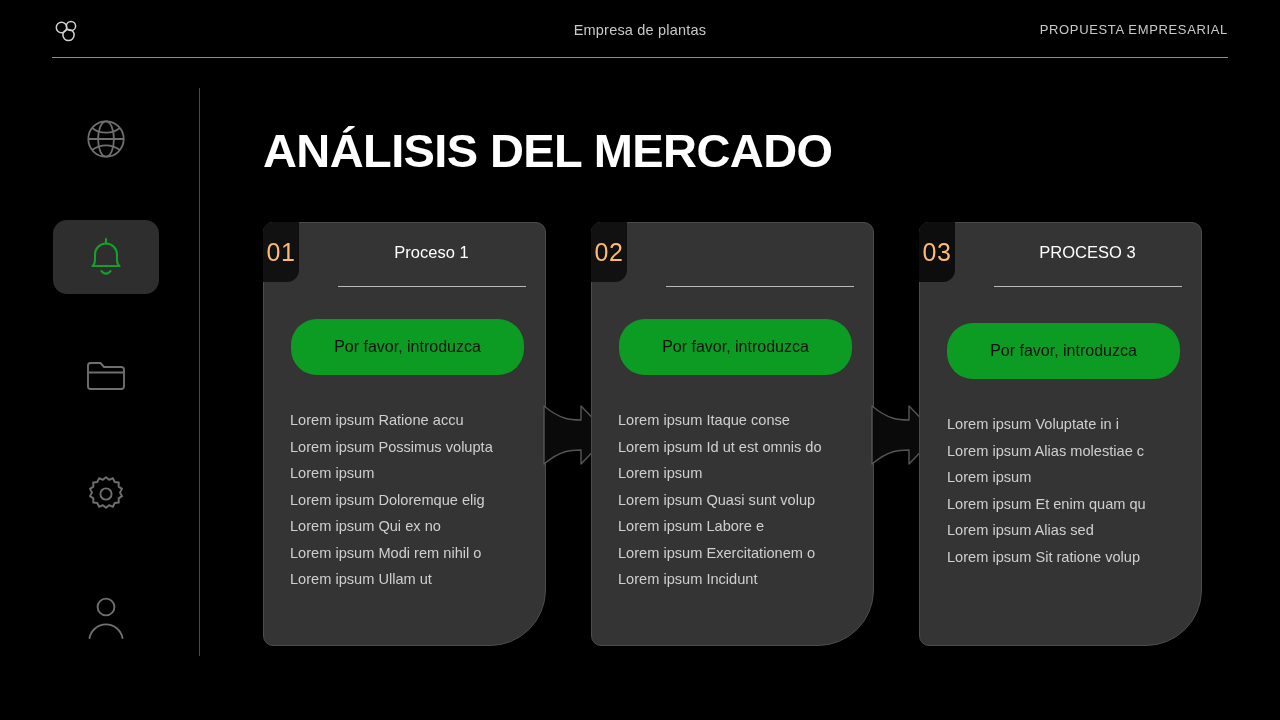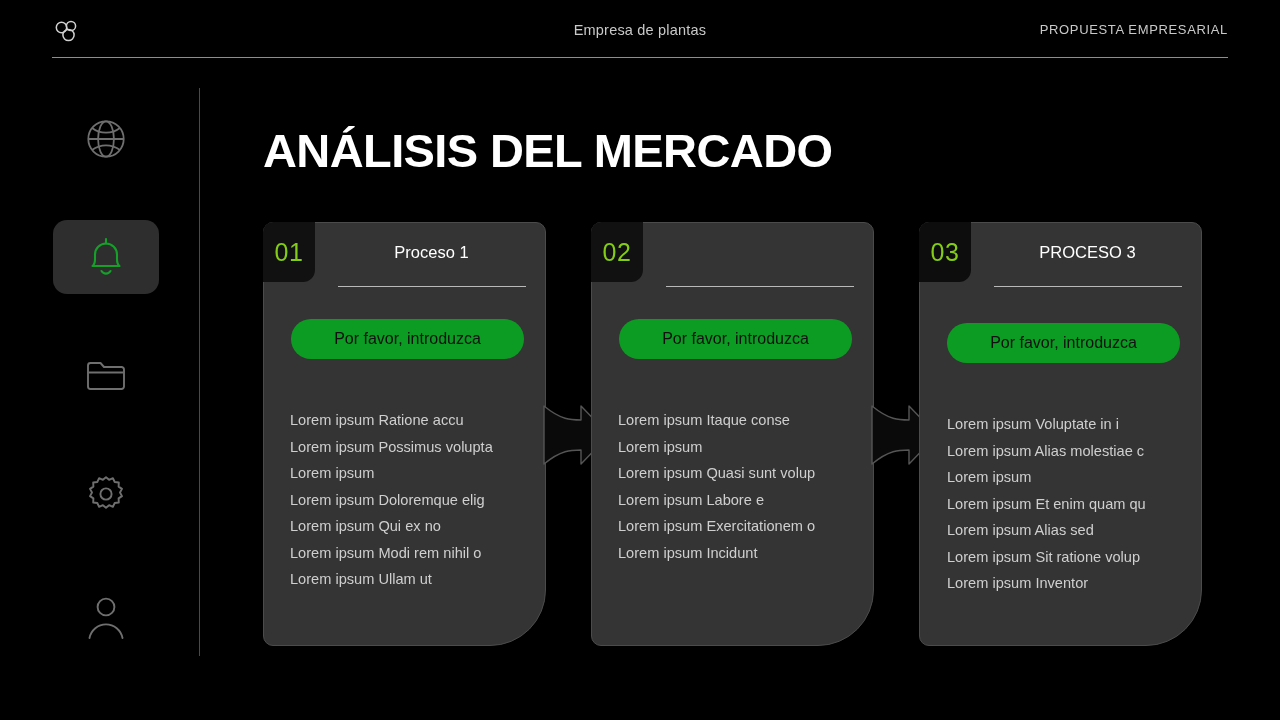--- a/index.html
+++ b/index.html
@@ -99,27 +99,27 @@
     border: 1px solid #4b4b4b;
     border-radius: 10px 10px 56px 10px;
   }
   #card-1 { left: 263px; }
   #card-2 { left: 591px; }
   #card-3 { left: 919px; padding-left: 23px; }
 
   .card-badge {
     position: absolute;
     left: -1px; top: -1px;
-    width: 52px; height: 60px;
+    width: 36px; height: 60px;
     background: #111111;
     border-radius: 10px 0 12px 0;
     display: flex;
     align-items: center;
     justify-content: center;
-    color: #84cc16;
+    color: #fdba74;
     font-size: 25px;
     letter-spacing: .5px;
   }
   #card-3 .card-badge { background: #0d0d0d; }
 
   .card-title {
     position: absolute;
     left: 52px; top: 0;
     width: 231px; height: 60px;
     display: flex;
@@ -132,21 +132,21 @@
   .card-title-rule {
     position: absolute;
     left: 74px; top: 63px;
     width: 188px; height: 1px;
     background: #b9b9b9;
   }
 
   .card-cta {
     position: absolute;
     left: 27px; top: 96px;
-    width: 233px; height: 40px;
+    width: 233px; height: 56px;
     background: #0d9c23;
     border: none;
     border-radius: 26px;
     color: #111111;
     font-family: "Liberation Sans", sans-serif;
     font-size: 16px;
     cursor: pointer;
     text-align: center;
   }
   #card-3 .card-cta { top: 100px; }
@@ -276,20 +276,21 @@
       </svg>
     </span>
   </div>
 
   <div class="card" id="card-2">
     <div class="card-badge">02</div>
     <div class="card-title-rule"></div>
     <button class="card-cta">Por favor, introduzca</button>
     <ul class="card-list">
       <li>Lorem ipsum Itaque conse</li>
+      <li>Lorem ipsum Id ut est omnis do</li>
       <li>Lorem ipsum</li>
       <li>Lorem ipsum Quasi sunt volup</li>
       <li>Lorem ipsum Labore e</li>
       <li>Lorem ipsum Exercitationem o</li>
       <li>Lorem ipsum Incidunt</li>
     </ul>
   </div>
 
   <div class="flow-arrow" id="flow-arrow-2">
     <span>
@@ -304,17 +305,16 @@
     <div class="card-title">PROCESO 3</div>
     <div class="card-title-rule"></div>
     <button class="card-cta">Por favor, introduzca</button>
     <ul class="card-list">
       <li>Lorem ipsum Voluptate in i</li>
       <li>Lorem ipsum Alias molestiae c</li>
       <li>Lorem ipsum</li>
       <li>Lorem ipsum Et enim quam qu</li>
       <li>Lorem ipsum Alias sed</li>
       <li>Lorem ipsum Sit ratione volup</li>
-      <li>Lorem ipsum Inventor</li>
     </ul>
   </div>
 
 </div>
 
 </body></html>

